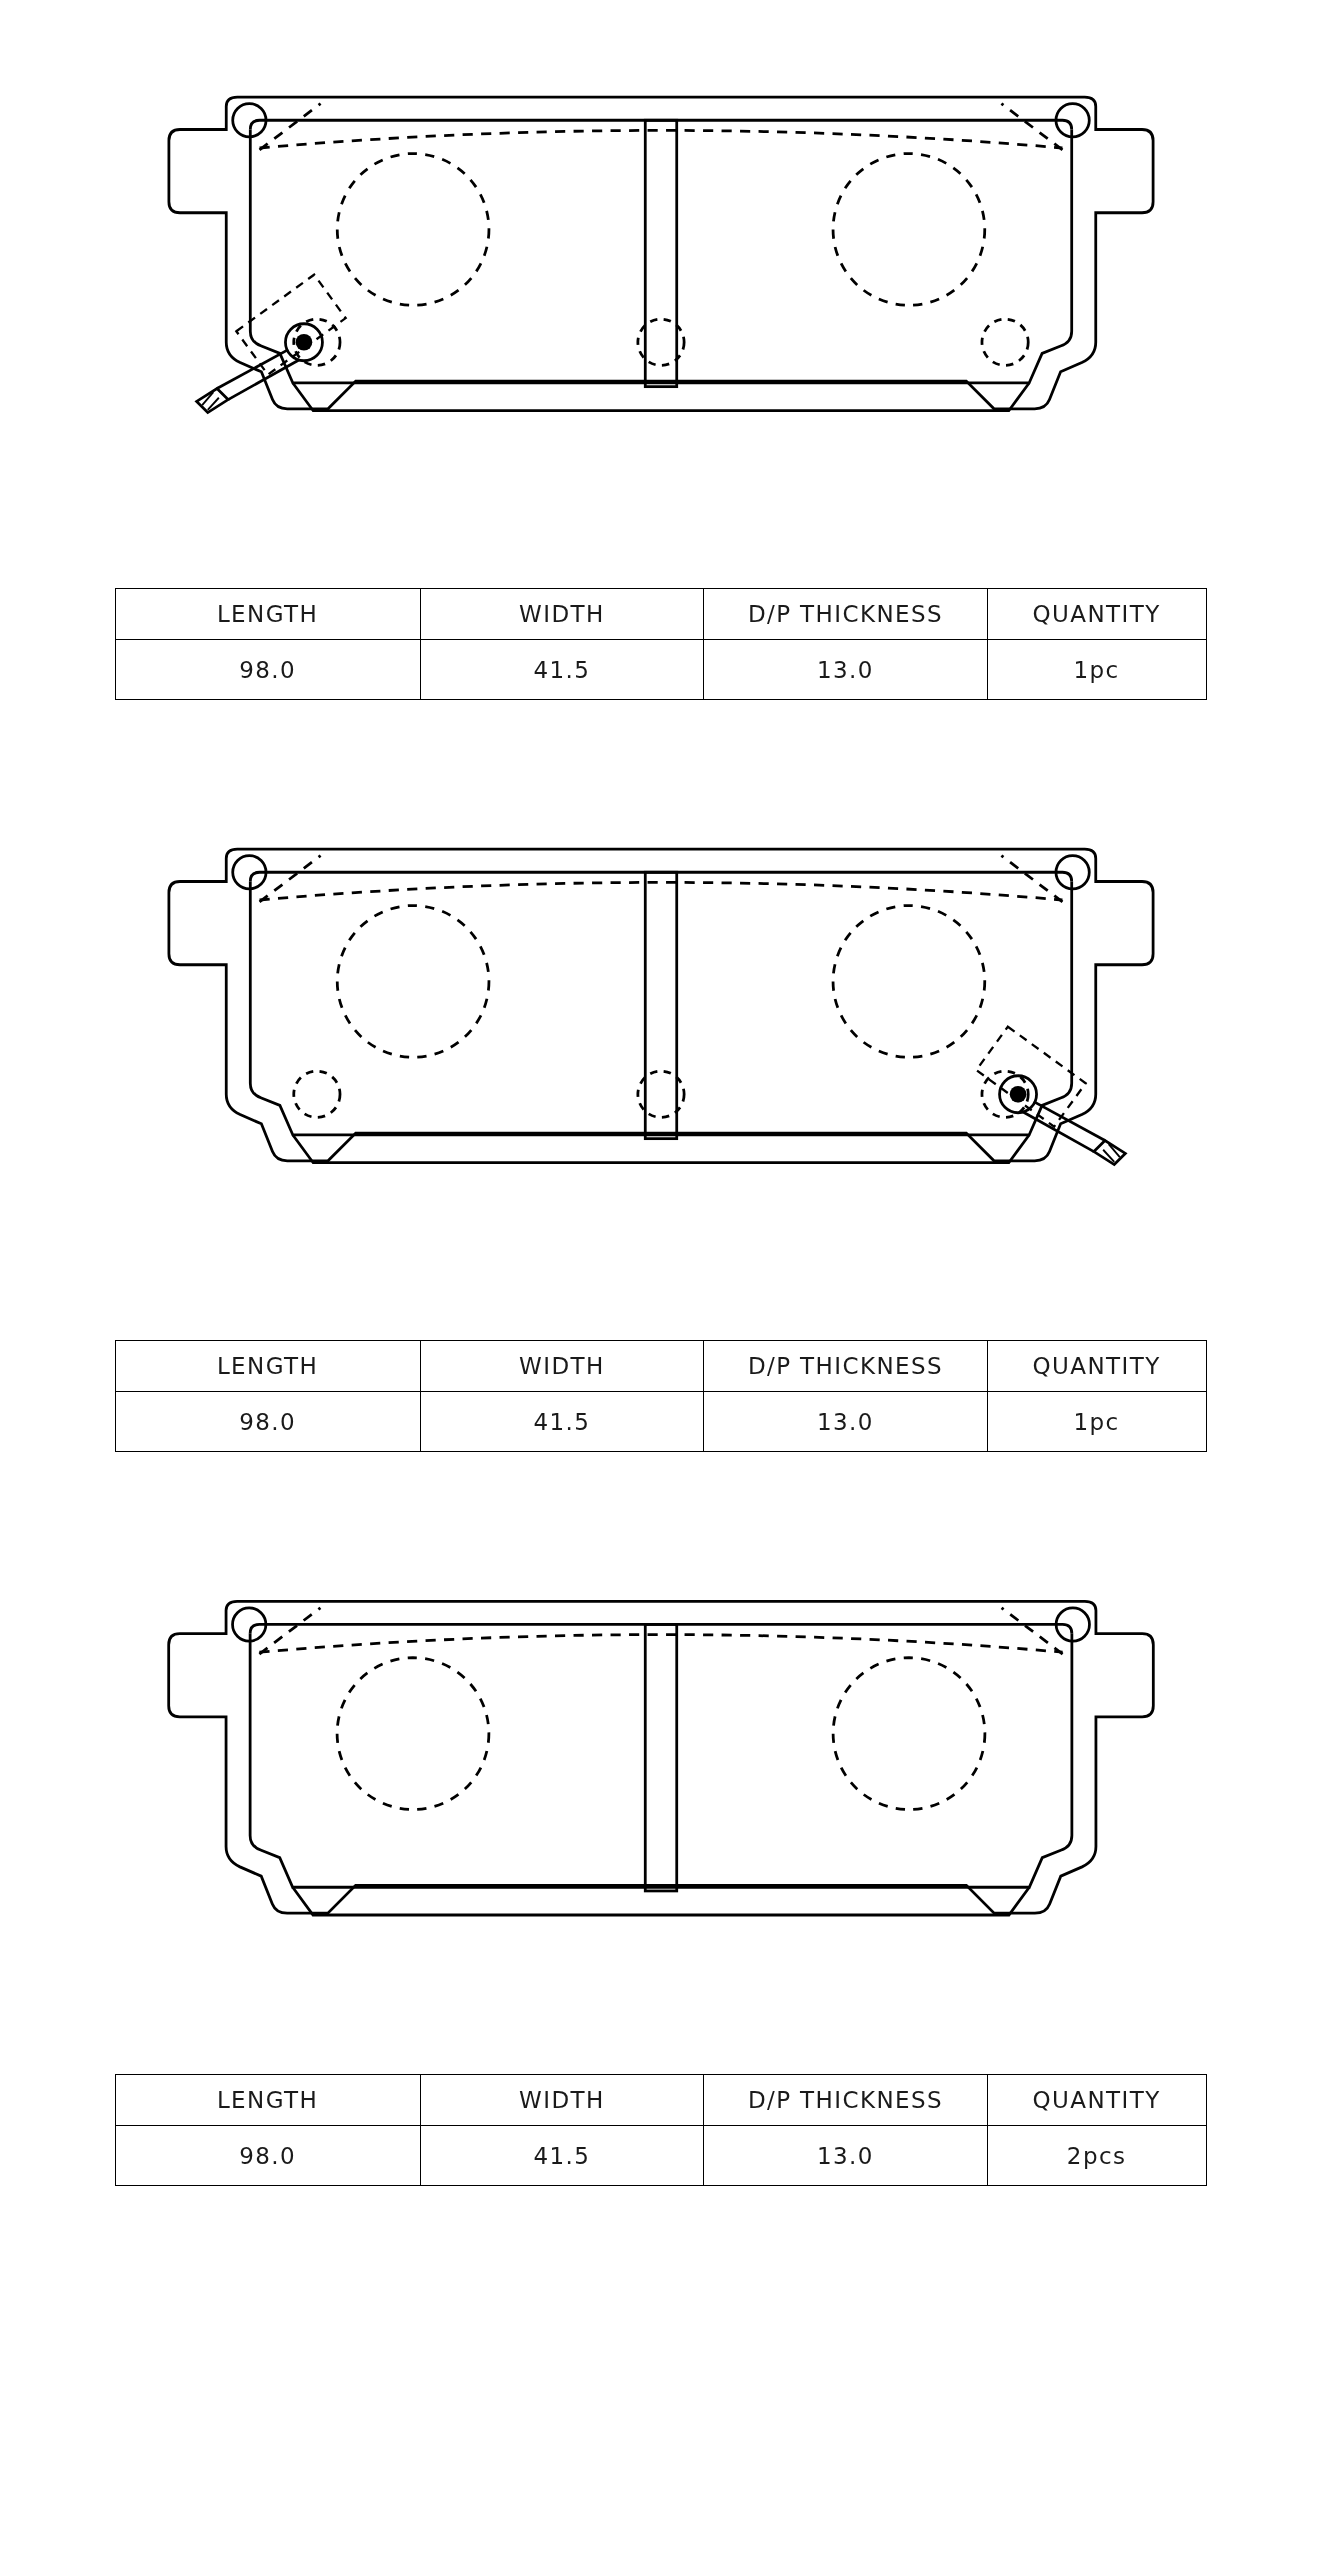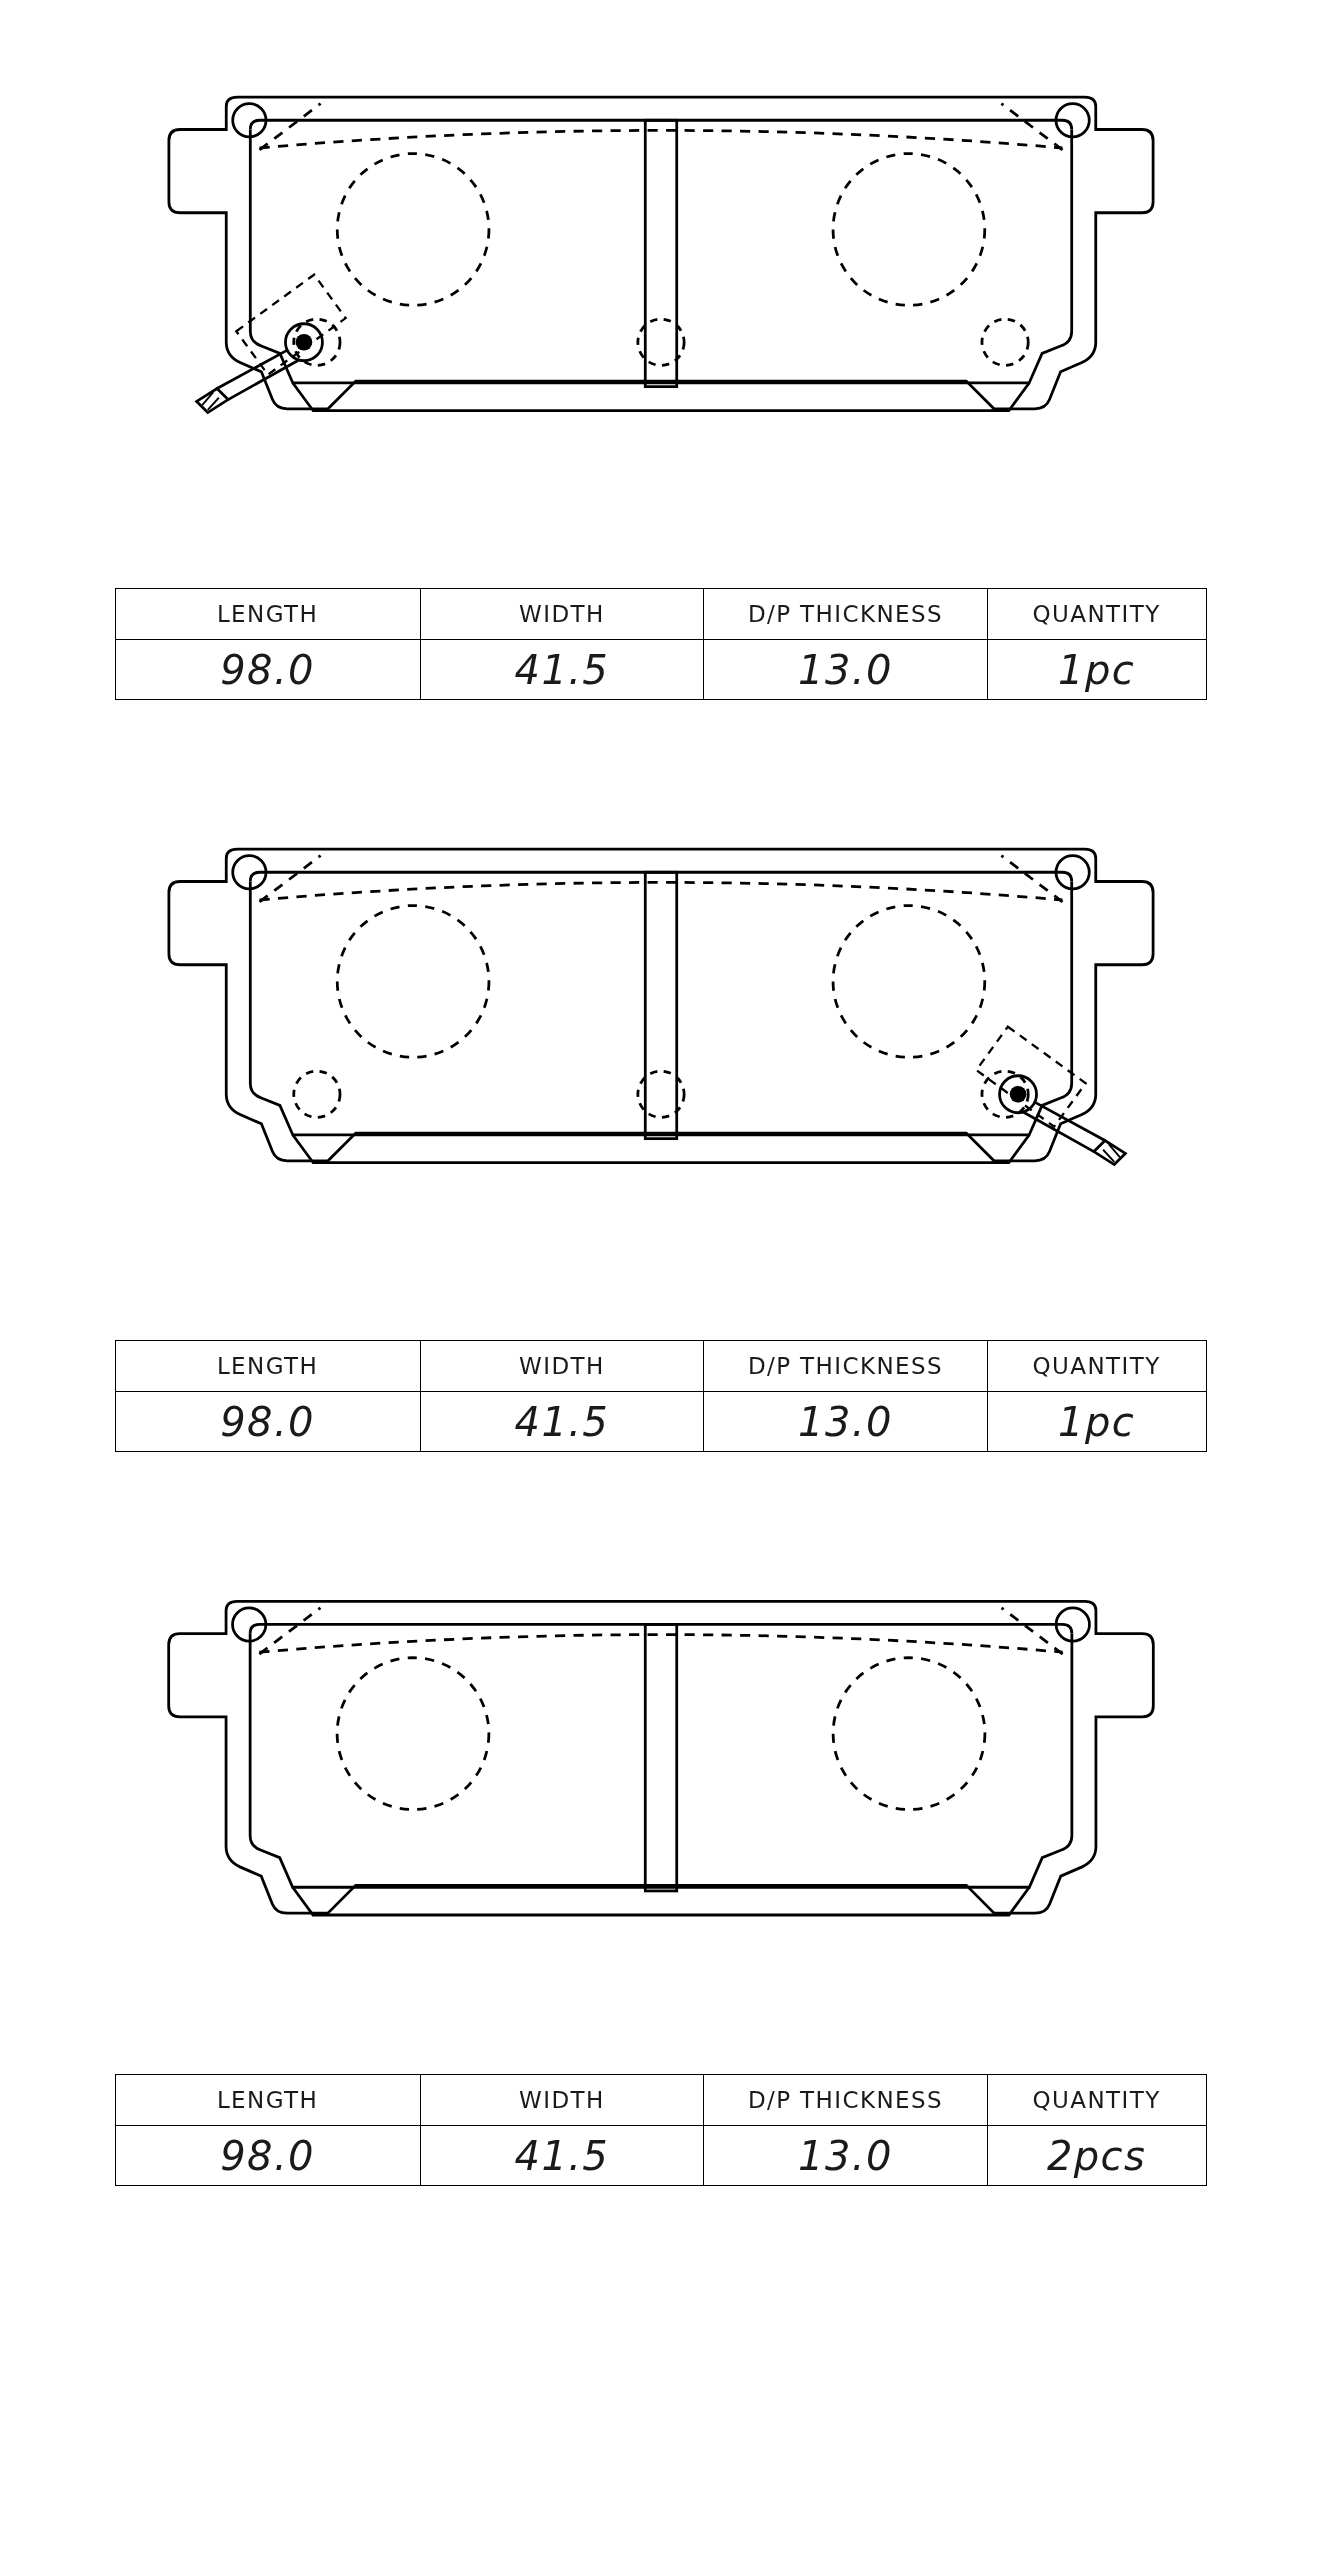--- a/index.html
+++ b/index.html
@@ -48,22 +48,21 @@
     font-family: "DejaVu Sans", sans-serif;
     color: #1a1a1a;
     letter-spacing: 1.4px;
   }
   table.spec tr.header td {
     height: 48px;
     font-size: 23px;
   }
   table.spec tr.values td {
     height: 57px;
-    font-size: 40px;
-    font-style: italic;
+    font-size: 23px;
   }
   .col-1 { width: 28%; }
   .col-2 { width: 26%; }
   .col-3 { width: 26%; }
   .col-4 { width: 20%; }
   .gap-a { height: 33px; }
   .gap-b { height: 89px; }
   .gap-top { height: 37px; }
 </style>
 </head>

